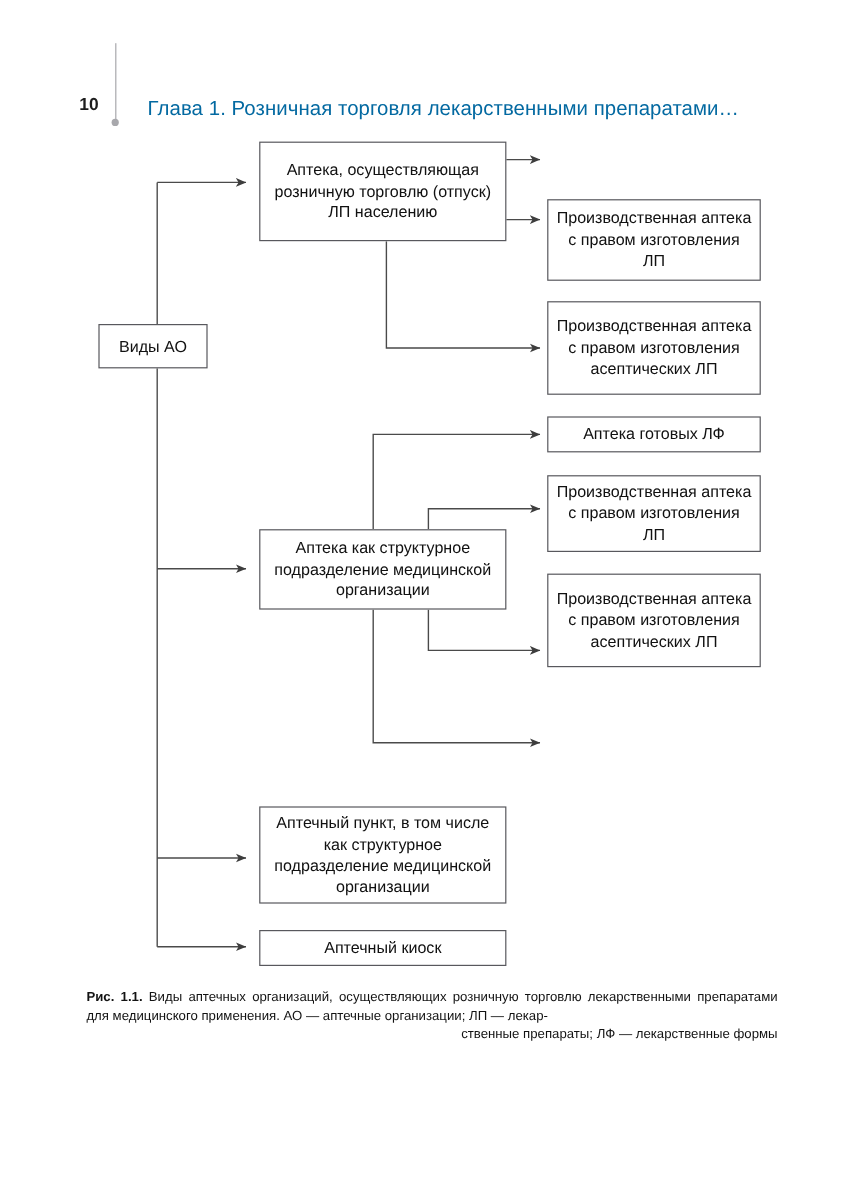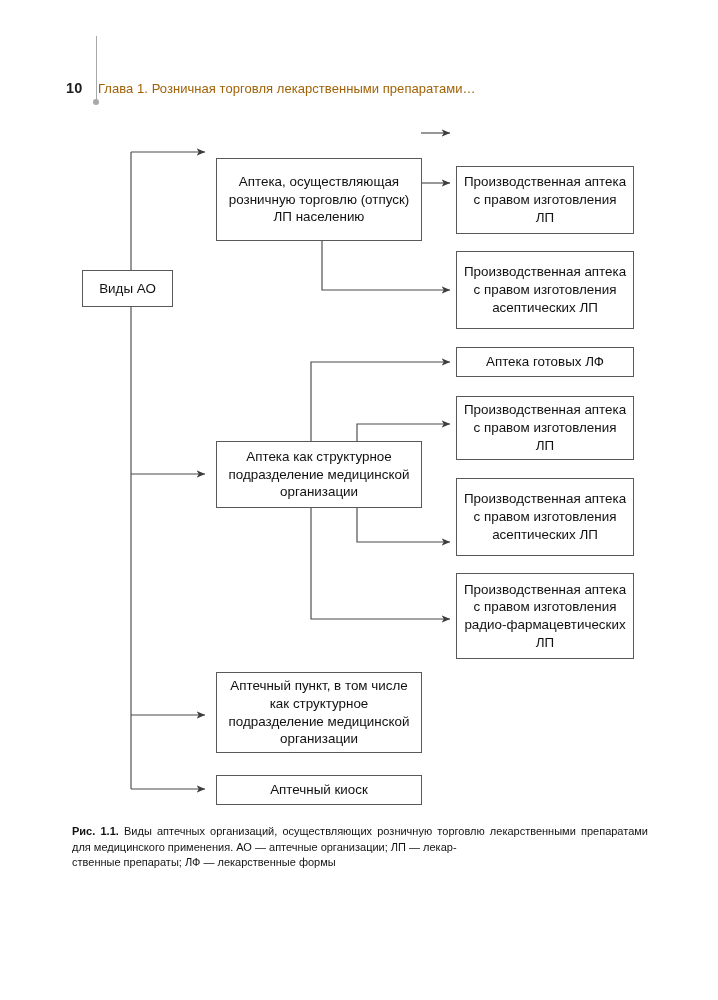--- a/index.html
+++ b/index.html
@@ -39,23 +39,23 @@
   }
   #head-rule-dot {
     position: absolute;
     left: 93px; top: 99px;
     width: 6px; height: 6px;
     border-radius: 50%;
     background: #a8a8ac;
   }
   #chapter-title {
     position: absolute;
-    left: 98px; top: 81px;
-    font-size: 13px;
-    color: #a16207;
+    left: 123px; top: 81px;
+    font-size: 17px;
+    color: #0369a1;
     white-space: nowrap;
     letter-spacing: .05px;
   }
 
   
   #diagram {
     position: absolute;
     left: 0; top: 0;
     width: 718px; height: 820px;
   }
@@ -89,21 +89,21 @@
     position: absolute;
     left: 72px; top: 824px;
     width: 576px;
     font-size: 11px;
     line-height: 1.42;
     text-align: justify;
     color: #131313;
   }
   #caption .cap-last {
     display: block;
-    text-align: left;
+    text-align: right;
   }
   #caption-label { font-weight: bold; }
 </style>
 </head>
 <body>
 
 <div id="running-head">
   <div id="page-number">10</div>
   <div id="head-rule"></div>
   <div id="head-rule-dot"></div>
@@ -144,21 +144,21 @@
 
       <path d="M311,508 L311,619 L450,619" marker-end="url(#arrow)"></path>
 
     </g>
   </svg>
 
   <div class="node" style="left:82px; top:270px; width:91px; height:37px;">
     <span>Виды АО</span>
   </div>
 
-  <div class="node" style="left:216px; top:118px; width:206px; height:83px;margin-top:40px;">
+  <div class="node" style="left:216px; top:118px; width:206px; height:83px;">
     <span>Аптека, осуществляющая розничную торговлю (отпуск) ЛП населению</span>
   </div>
 
   <div class="node" style="left:216px; top:441px; width:206px; height:67px;justify-content:flex-end;">
     <span>Аптека как структурное подразделение медицинской организации</span>
   </div>
 
   <div class="node" style="left:216px; top:775px; width:206px; height:30px;">
     <span>Аптечный киоск</span>
   </div>
@@ -181,19 +181,16 @@
   </div>
 
   <div class="node" style="left:456px; top:396px; width:178px; height:64px;">
     <span>Производственная аптека с правом изготовления ЛП</span>
   </div>
 
   <div class="node" style="left:456px; top:478px; width:178px; height:78px;">
     <span>Производственная аптека с правом изготовления асептических ЛП</span>
   </div>
 
-  <div class="node" style="left:456px; top:573px; width:178px; height:86px;">
-    <span>Производственная аптека с правом изготовления радио-фармацевтических ЛП</span>
-  </div>
 
 </div>
 
 <div id="caption"><span id="caption-label">Рис. 1.1.</span><span> Виды аптечных организаций, осуществляющих розничную торговлю лекарственными препаратами для медицинского применения. АО — аптечные организации; ЛП — лекар-</span><span class="cap-last">ственные препараты; ЛФ — лекарственные формы</span></div>
 
 </body></html>

